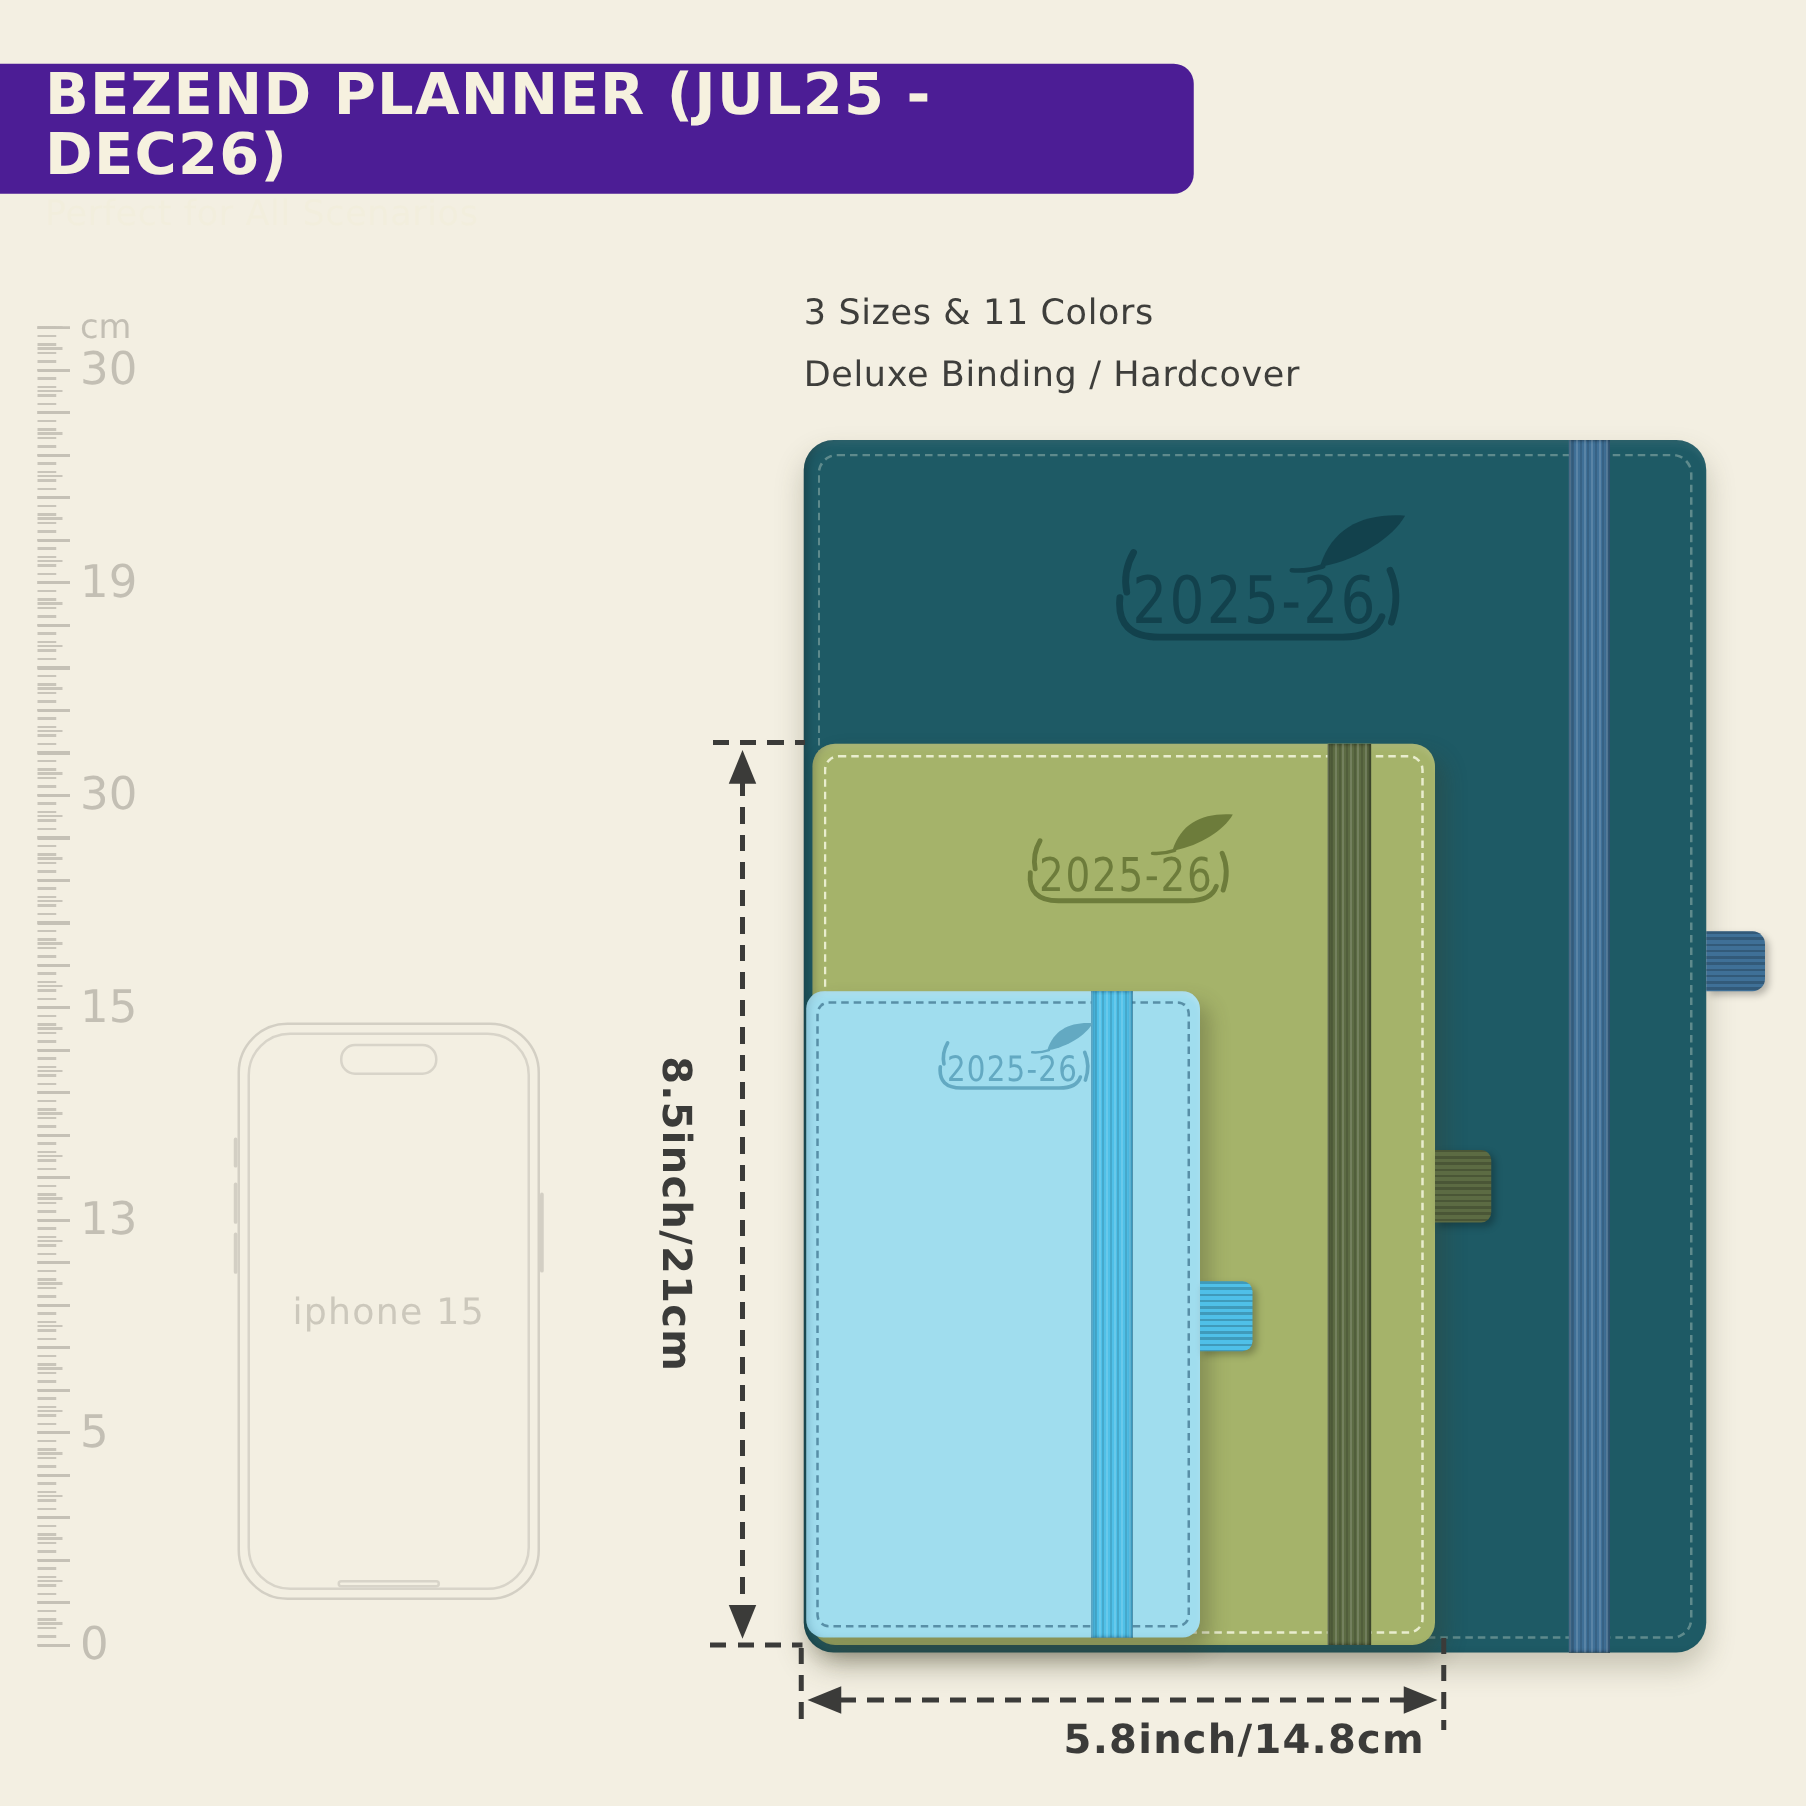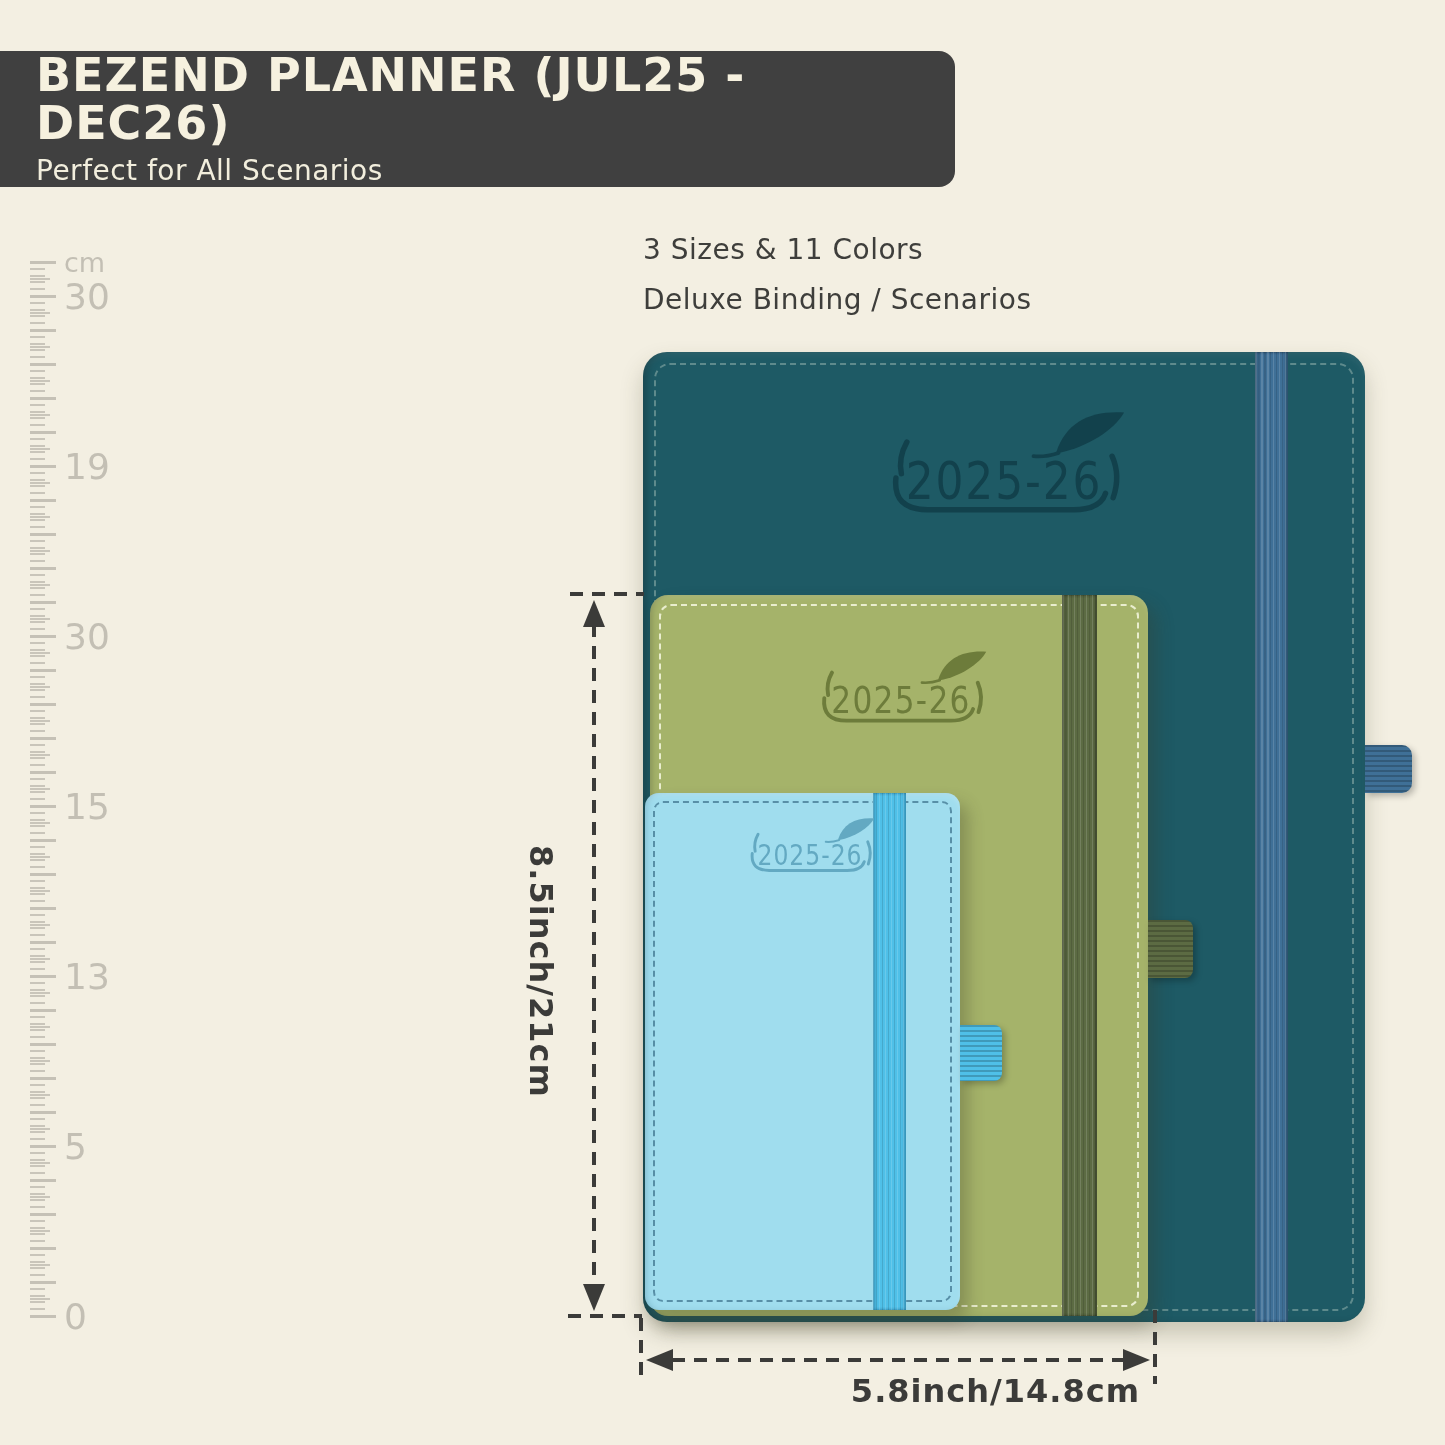--- a/index.html
+++ b/index.html
@@ -1,20 +1,20 @@
 <!DOCTYPE html>
 <html><head>
 <meta charset="utf-8">
 <style>
   html,body{margin:0;padding:0;background:#f3efe2;}
   .stage{position:relative;width:1445px;height:1445px;background:#f3efe2;overflow:hidden;
          font-family:"DejaVu Sans","Liberation Sans",sans-serif;}
 
   
-  .banner{position:absolute;left:0;top:51px;width:955px;height:136px;background:#404040;
+  .banner{position:absolute;left:0;top:51px;width:955px;height:104px;background:#4c1d95;
           border-radius:0 16px 16px 0;display:flex;flex-direction:column;justify-content:space-between;
           padding-left:36px;box-sizing:border-box;gap:6px;}
   .banner-title{color:#f6f1df;font-size:46px;font-weight:bold;letter-spacing:1px;line-height:1.05;}
   .banner-subtitle{color:#f2eedd;font-size:28px;letter-spacing:0.5px;}
 
   
   .ruler{position:absolute;left:0;top:0;}
   .ruler-ticks{position:absolute;left:30px;top:261px;width:26px;height:1058px;}
   .ruler-ticks .t-short{position:absolute;left:0;top:0;width:15px;height:100%;
       background:repeating-linear-gradient(180deg,#c9c5ba 0 2px,transparent 2px 6.8px);}
@@ -107,39 +107,49 @@
 
 <div class="stage">
 
   <div class="banner">
     <div class="banner-title">BEZEND PLANNER (JUL25 - DEC26)</div>
     <div class="banner-subtitle">Perfect for All Scenarios</div>
   </div>
 
   <div class="headline">
     <div class="headline-line">3 Sizes &amp; 11 Colors</div>
-    <div class="headline-line">Deluxe Binding / Scenarios</div>
+    <div class="headline-line">Deluxe Binding / Hardcover</div>
   </div>
 
   <div class="ruler">
     <div class="ruler-ticks">
       <div class="t-short"></div>
       <div class="t-med"></div>
       <div class="t-long"></div>
     </div>
     <span class="ruler-label ruler-unit" style="top:262px">cm</span>
     <span class="ruler-label" style="top:296px">30</span>
     <span class="ruler-label" style="top:466px">19</span>
     <span class="ruler-label" style="top:636px">30</span>
     <span class="ruler-label" style="top:806px">15</span>
     <span class="ruler-label" style="top:976px">13</span>
     <span class="ruler-label" style="top:1146px">5</span>
     <span class="ruler-label" style="top:1316px">0</span>
   </div>
 
+  <div class="phone">
+    <div class="phone-screen"></div>
+    <div class="phone-island"></div>
+    <div class="phone-btn btn-l1"></div>
+    <div class="phone-btn btn-l2"></div>
+    <div class="phone-btn btn-l3"></div>
+    <div class="phone-btn btn-r"></div>
+    <div class="phone-speaker"></div>
+    <div class="phone-label">iphone 15</div>
+  </div>
 
   <div class="planner planner-dark">
     <div class="stitch"></div>
     <div class="band"></div>
     <div class="pen-loop"></div>
     <div class="logo">
       <svg viewBox="0 0 240 105" xmlns="http://www.w3.org/2000/svg">
         <path class="fill" d="M168,42 C177,15 199,4 230,6 C221,22 196,38 170,43 Z"></path>
         <path class="stroke thin" d="M170,43 Q158,47 147,46"></path>
         <path class="stroke" d="M31,33 Q23,47 26,62"></path>

